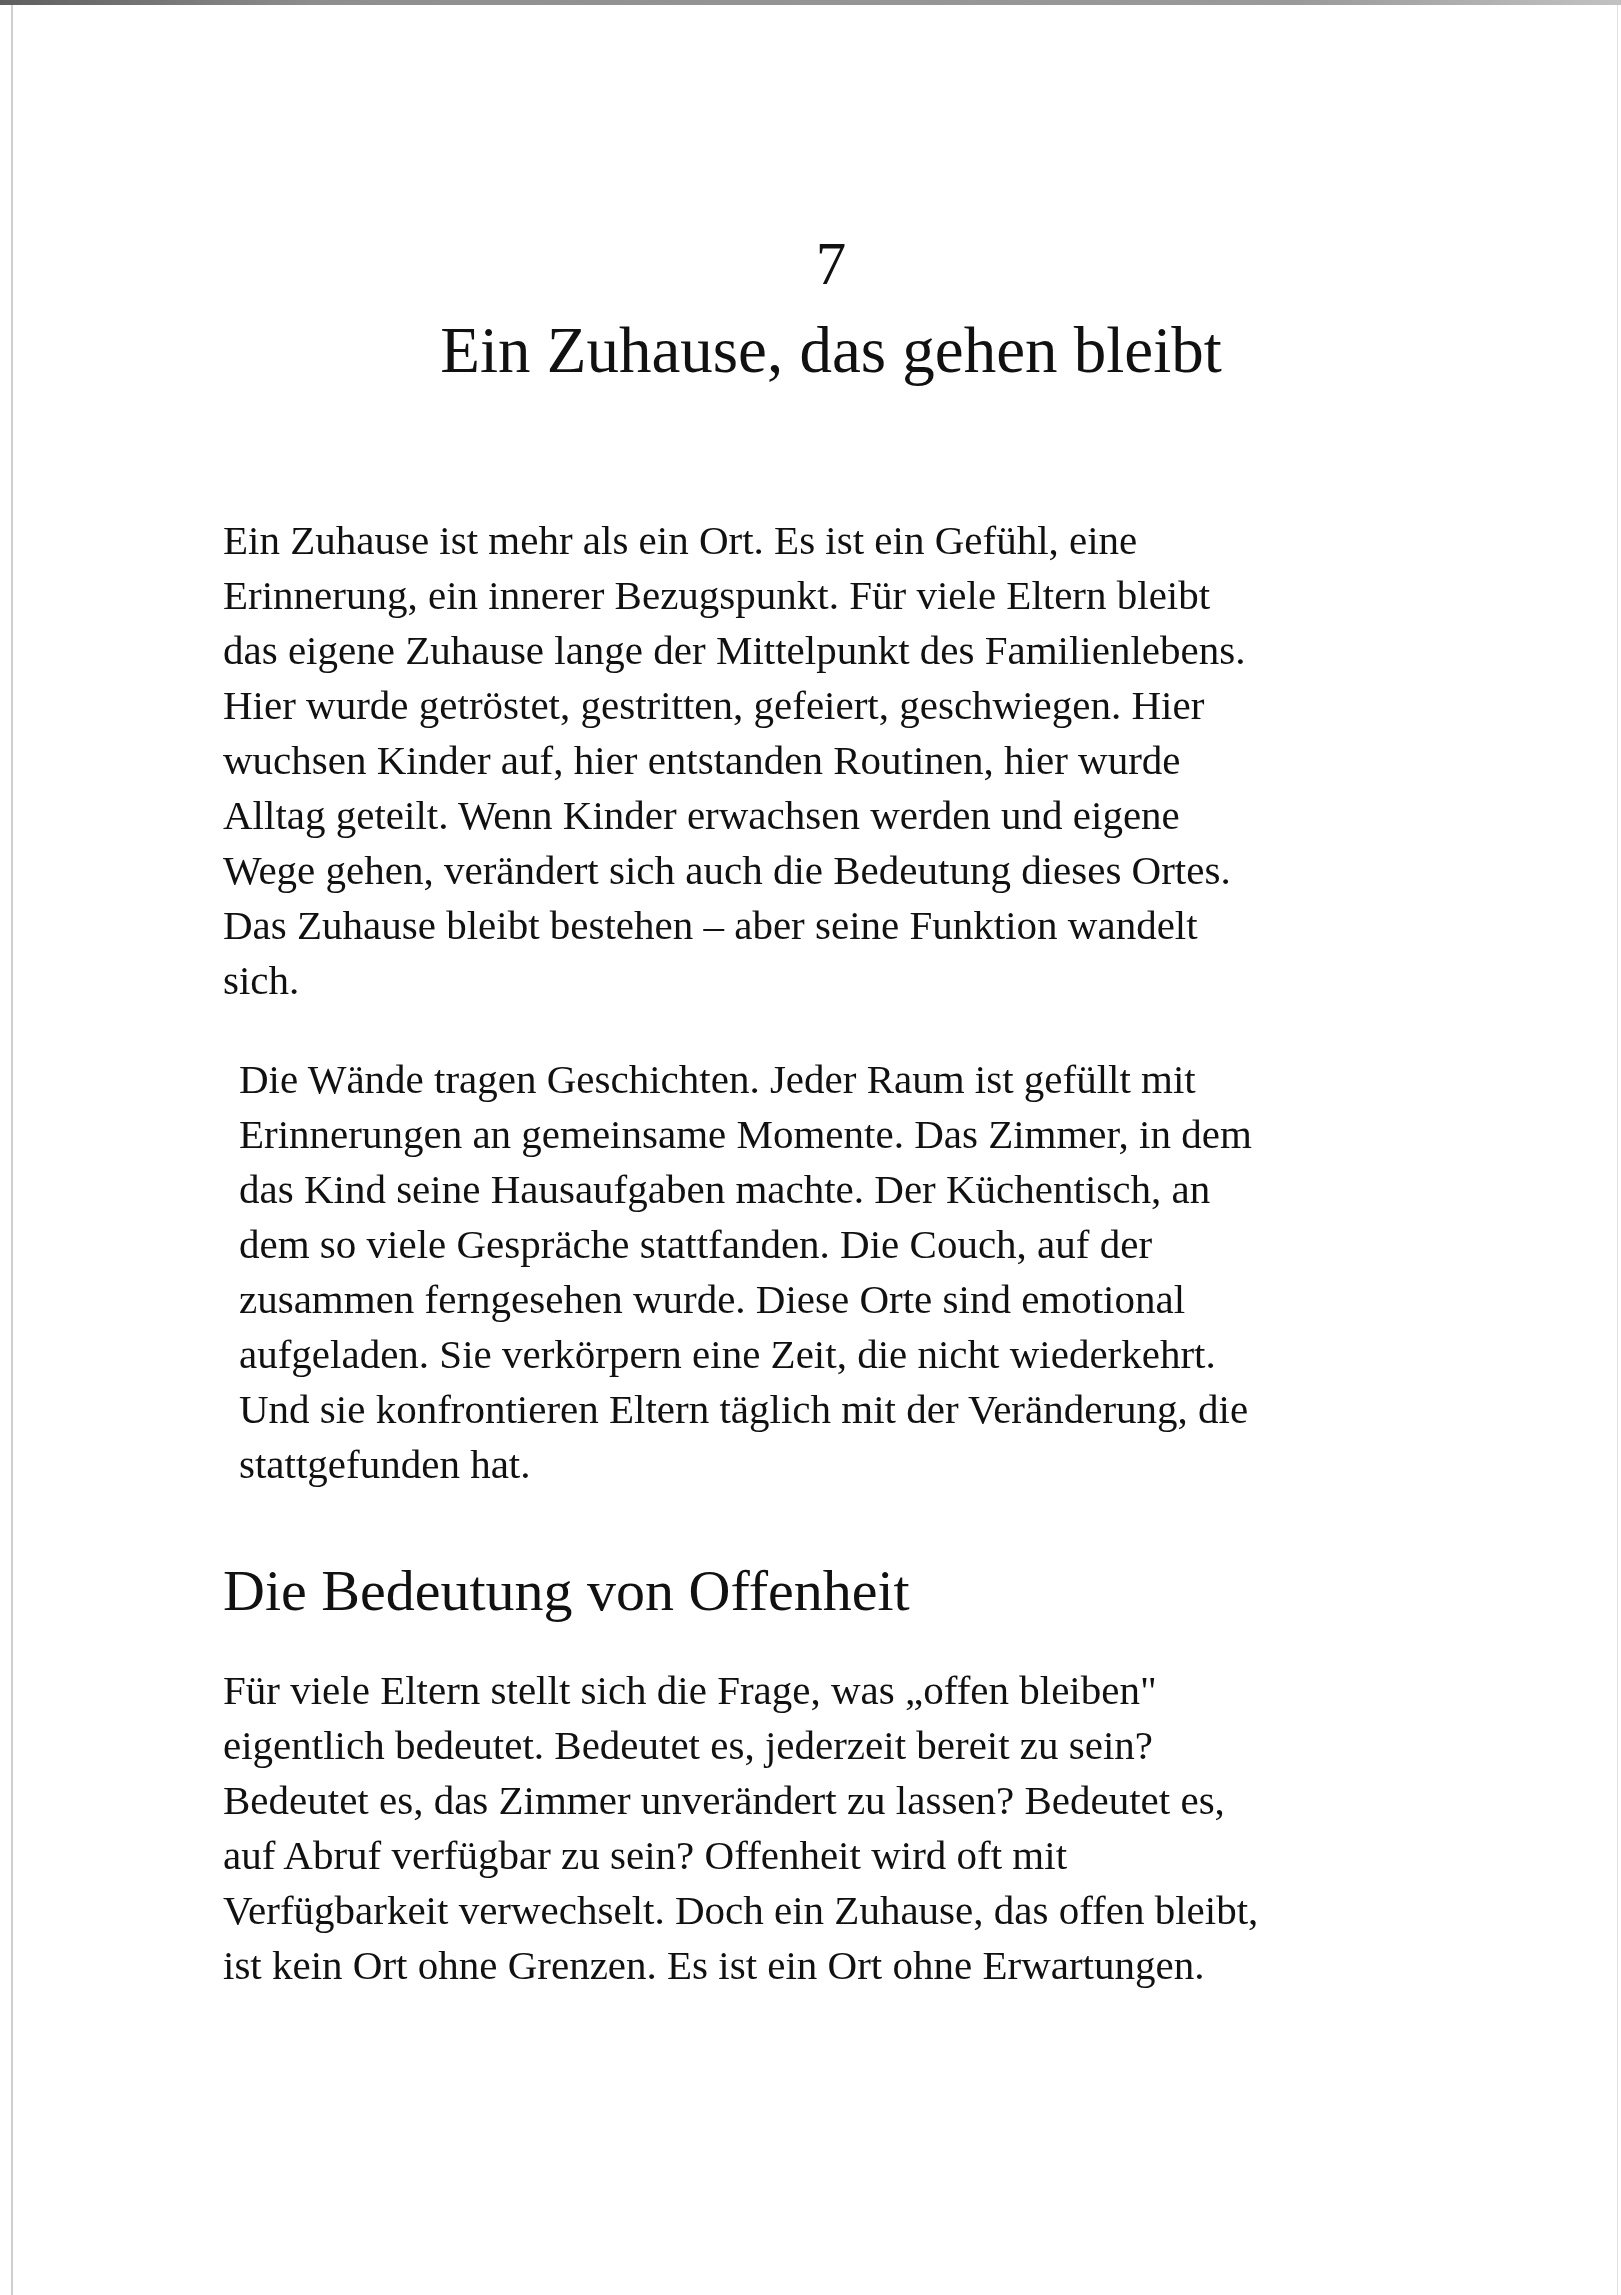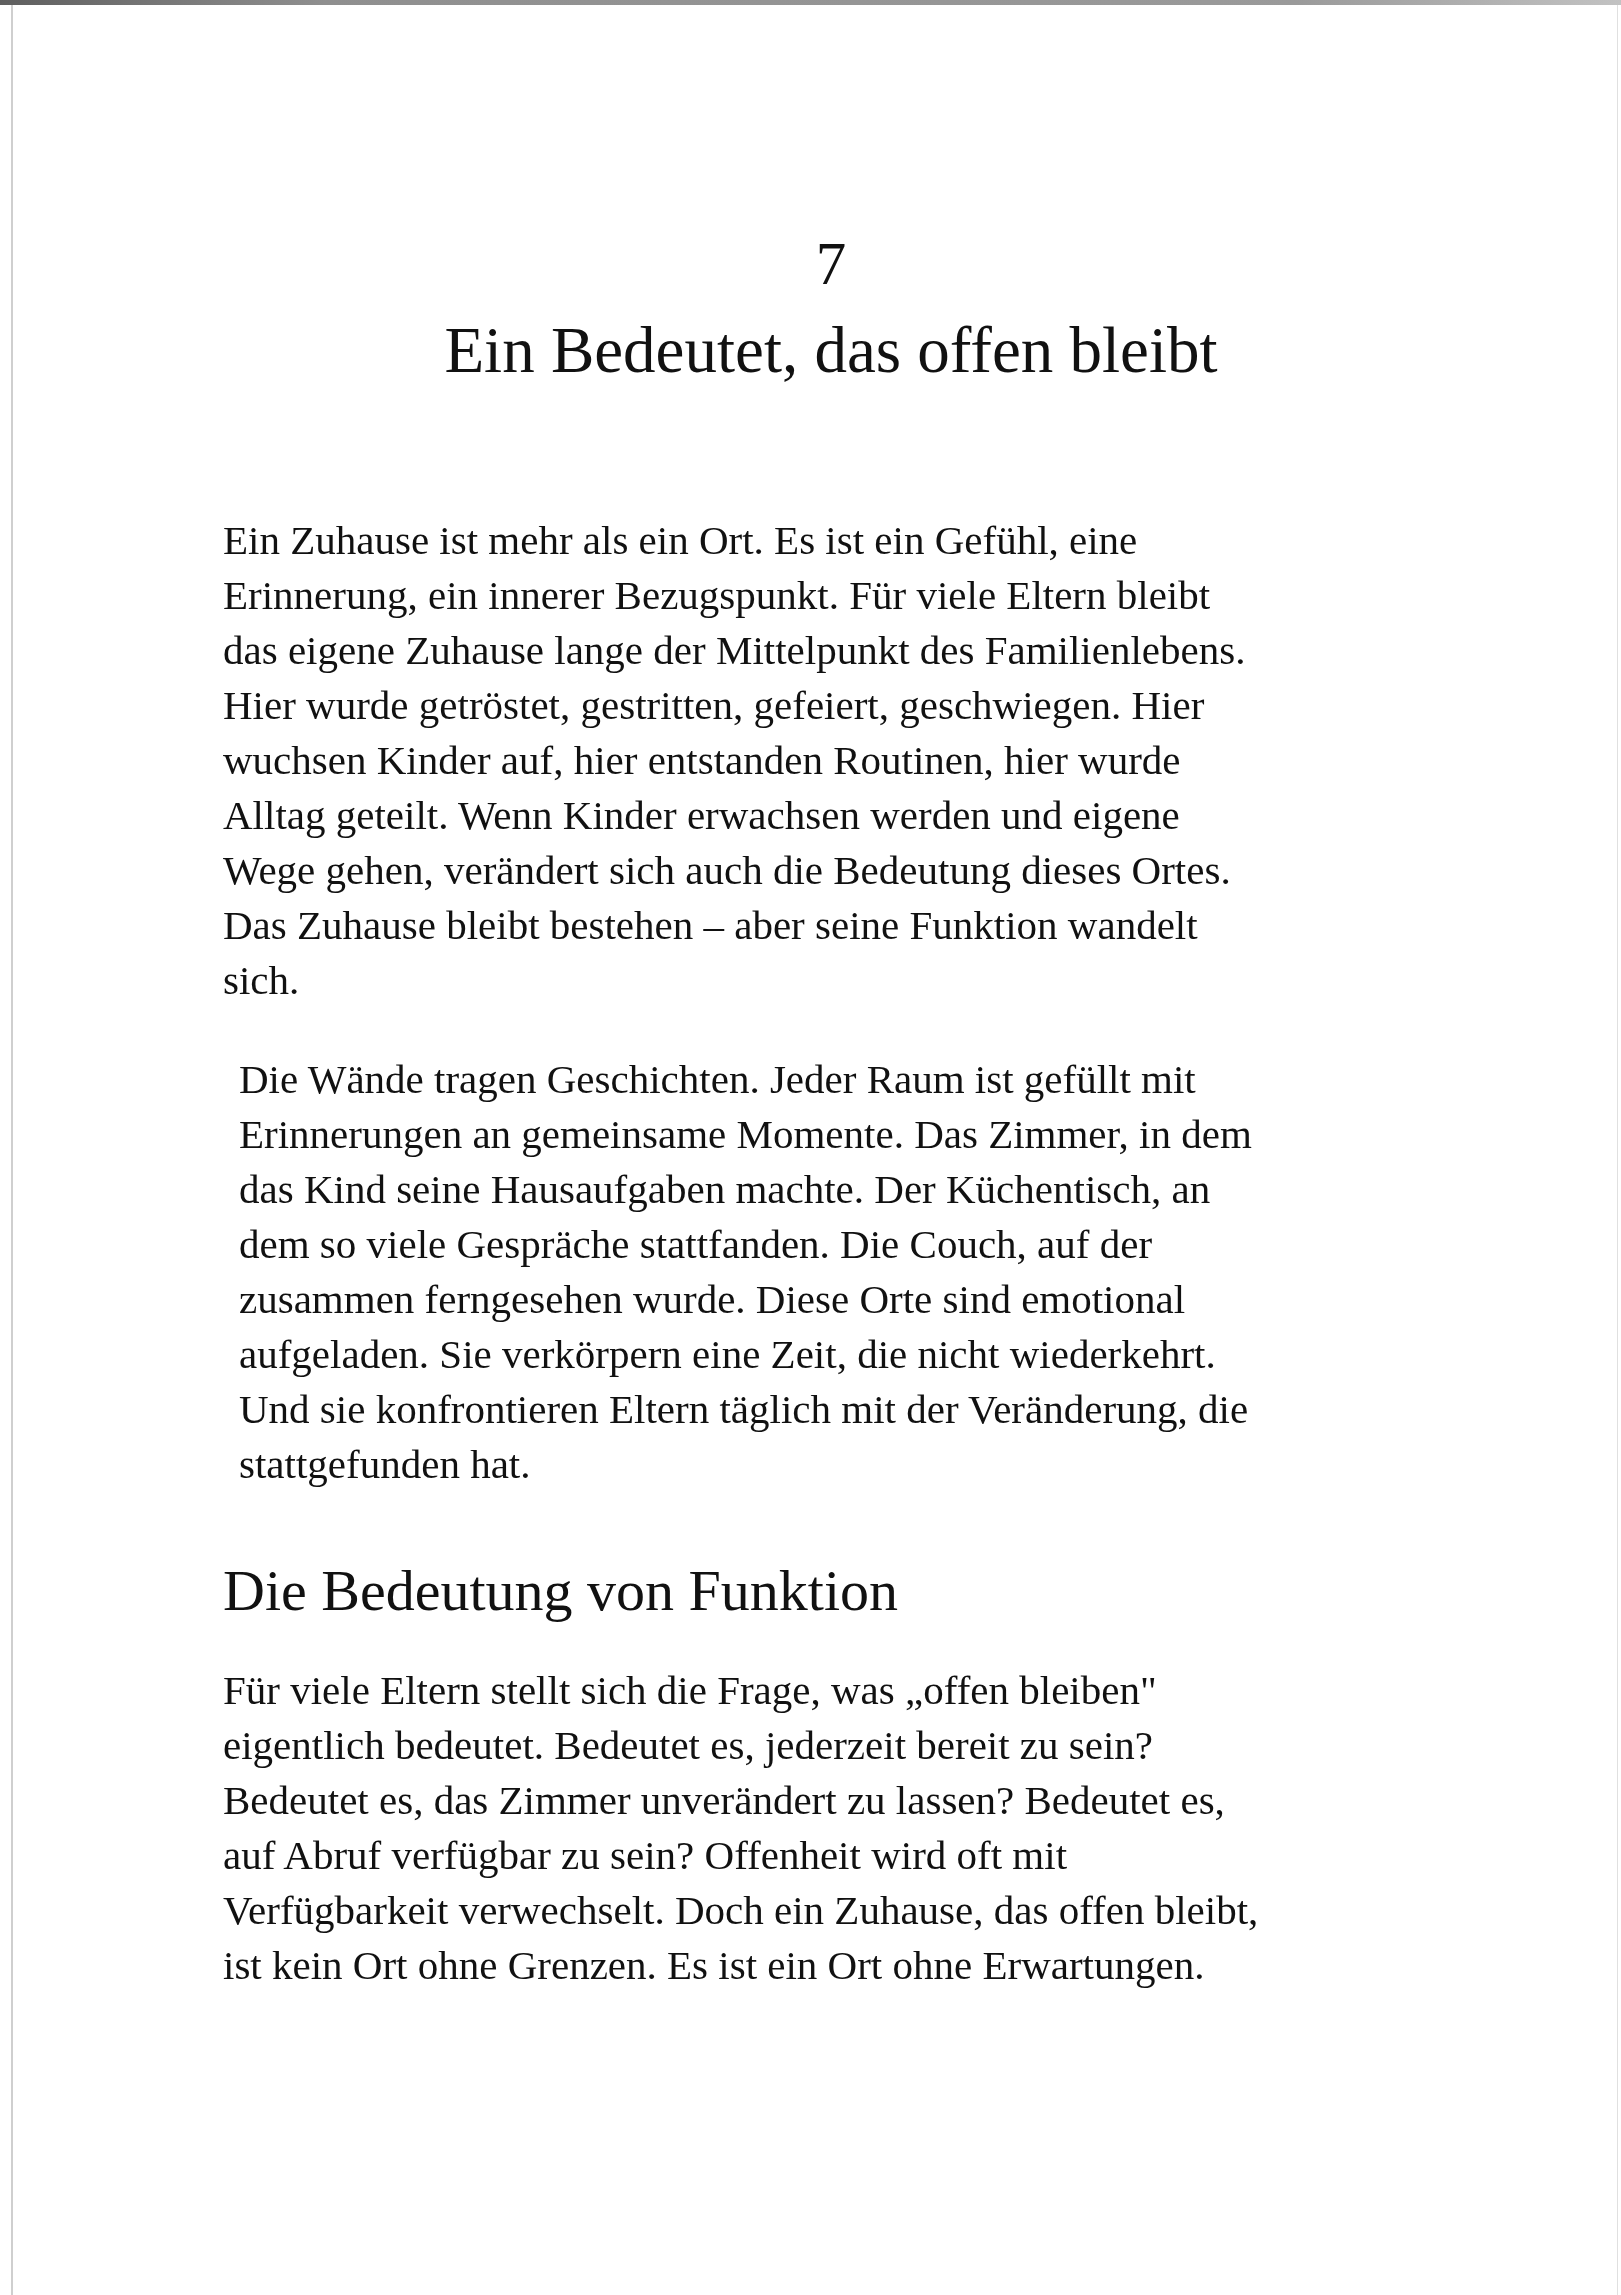--- a/index.html
+++ b/index.html
@@ -77,42 +77,42 @@
 </head>
 <body>
 
 <div class="scan-edge-top"></div>
 <div class="scan-edge-left"></div>
 <div class="scan-edge-right"></div>
 
 <div class="page-content">
   <div class="chapter-number">7</div>
 
-  <h1 class="chapter-title">Ein Bedeutet, das offen bleibt</h1>
+  <h1 class="chapter-title">Ein Zuhause, das gehen bleibt</h1>
 
   <p class="para para-1">Ein Zuhause ist mehr als ein Ort. Es ist ein Gefühl, eine
 Erinnerung, ein innerer Bezugspunkt. Für viele Eltern bleibt
 das eigene Zuhause lange der Mittelpunkt des Familienlebens.
 Hier wurde getröstet, gestritten, gefeiert, geschwiegen. Hier
 wuchsen Kinder auf, hier entstanden Routinen, hier wurde
 Alltag geteilt. Wenn Kinder erwachsen werden und eigene
 Wege gehen, verändert sich auch die Bedeutung dieses Ortes.
 Das Zuhause bleibt bestehen – aber seine Funktion wandelt
 sich.</p>
 
   <p class="para para-2">Die Wände tragen Geschichten. Jeder Raum ist gefüllt mit
 Erinnerungen an gemeinsame Momente. Das Zimmer, in dem
 das Kind seine Hausaufgaben machte. Der Küchentisch, an
 dem so viele Gespräche stattfanden. Die Couch, auf der
 zusammen ferngesehen wurde. Diese Orte sind emotional
 aufgeladen. Sie verkörpern eine Zeit, die nicht wiederkehrt.
 Und sie konfrontieren Eltern täglich mit der Veränderung, die
 stattgefunden hat.</p>
 
-  <h2 class="section-heading">Die Bedeutung von Funktion</h2>
+  <h2 class="section-heading">Die Bedeutung von Offenheit</h2>
 
   <p class="para para-3">Für viele Eltern stellt sich die Frage, was „offen bleiben"
 eigentlich bedeutet. Bedeutet es, jederzeit bereit zu sein?
 Bedeutet es, das Zimmer unverändert zu lassen? Bedeutet es,
 auf Abruf verfügbar zu sein? Offenheit wird oft mit
 Verfügbarkeit verwechselt. Doch ein Zuhause, das offen bleibt,
 ist kein Ort ohne Grenzen. Es ist ein Ort ohne Erwartungen.</p>
 </div>
 
 

